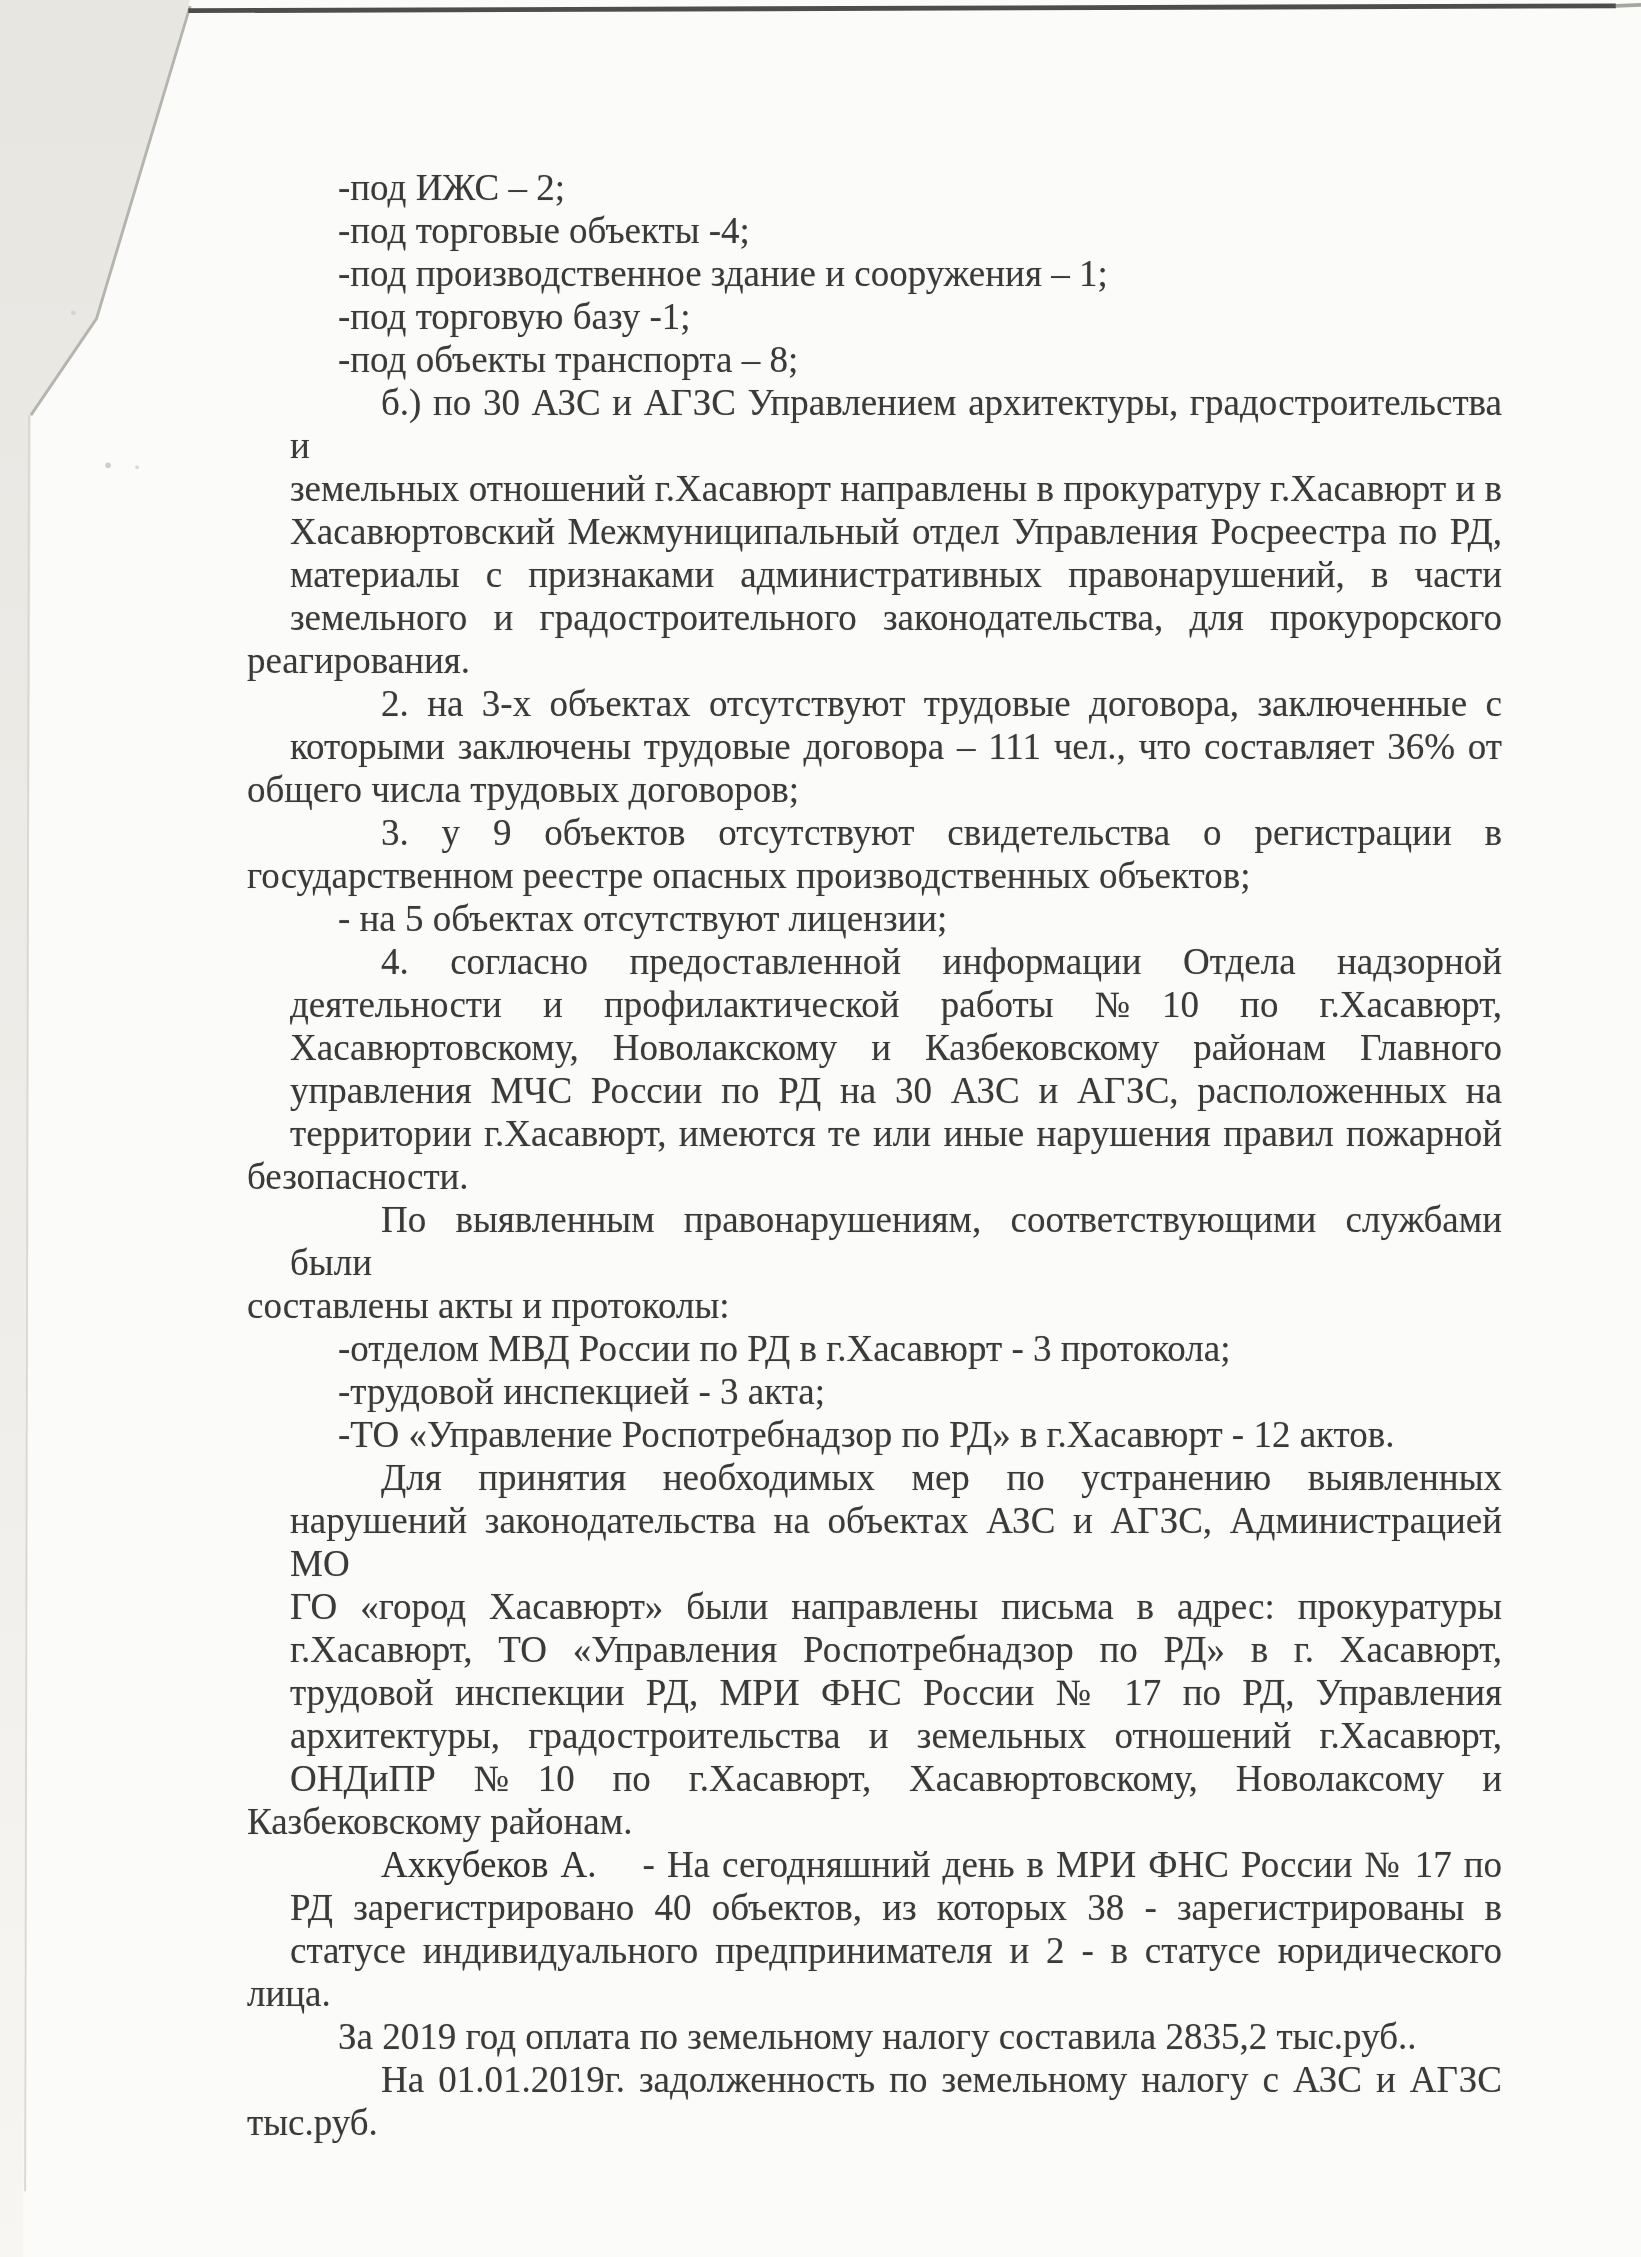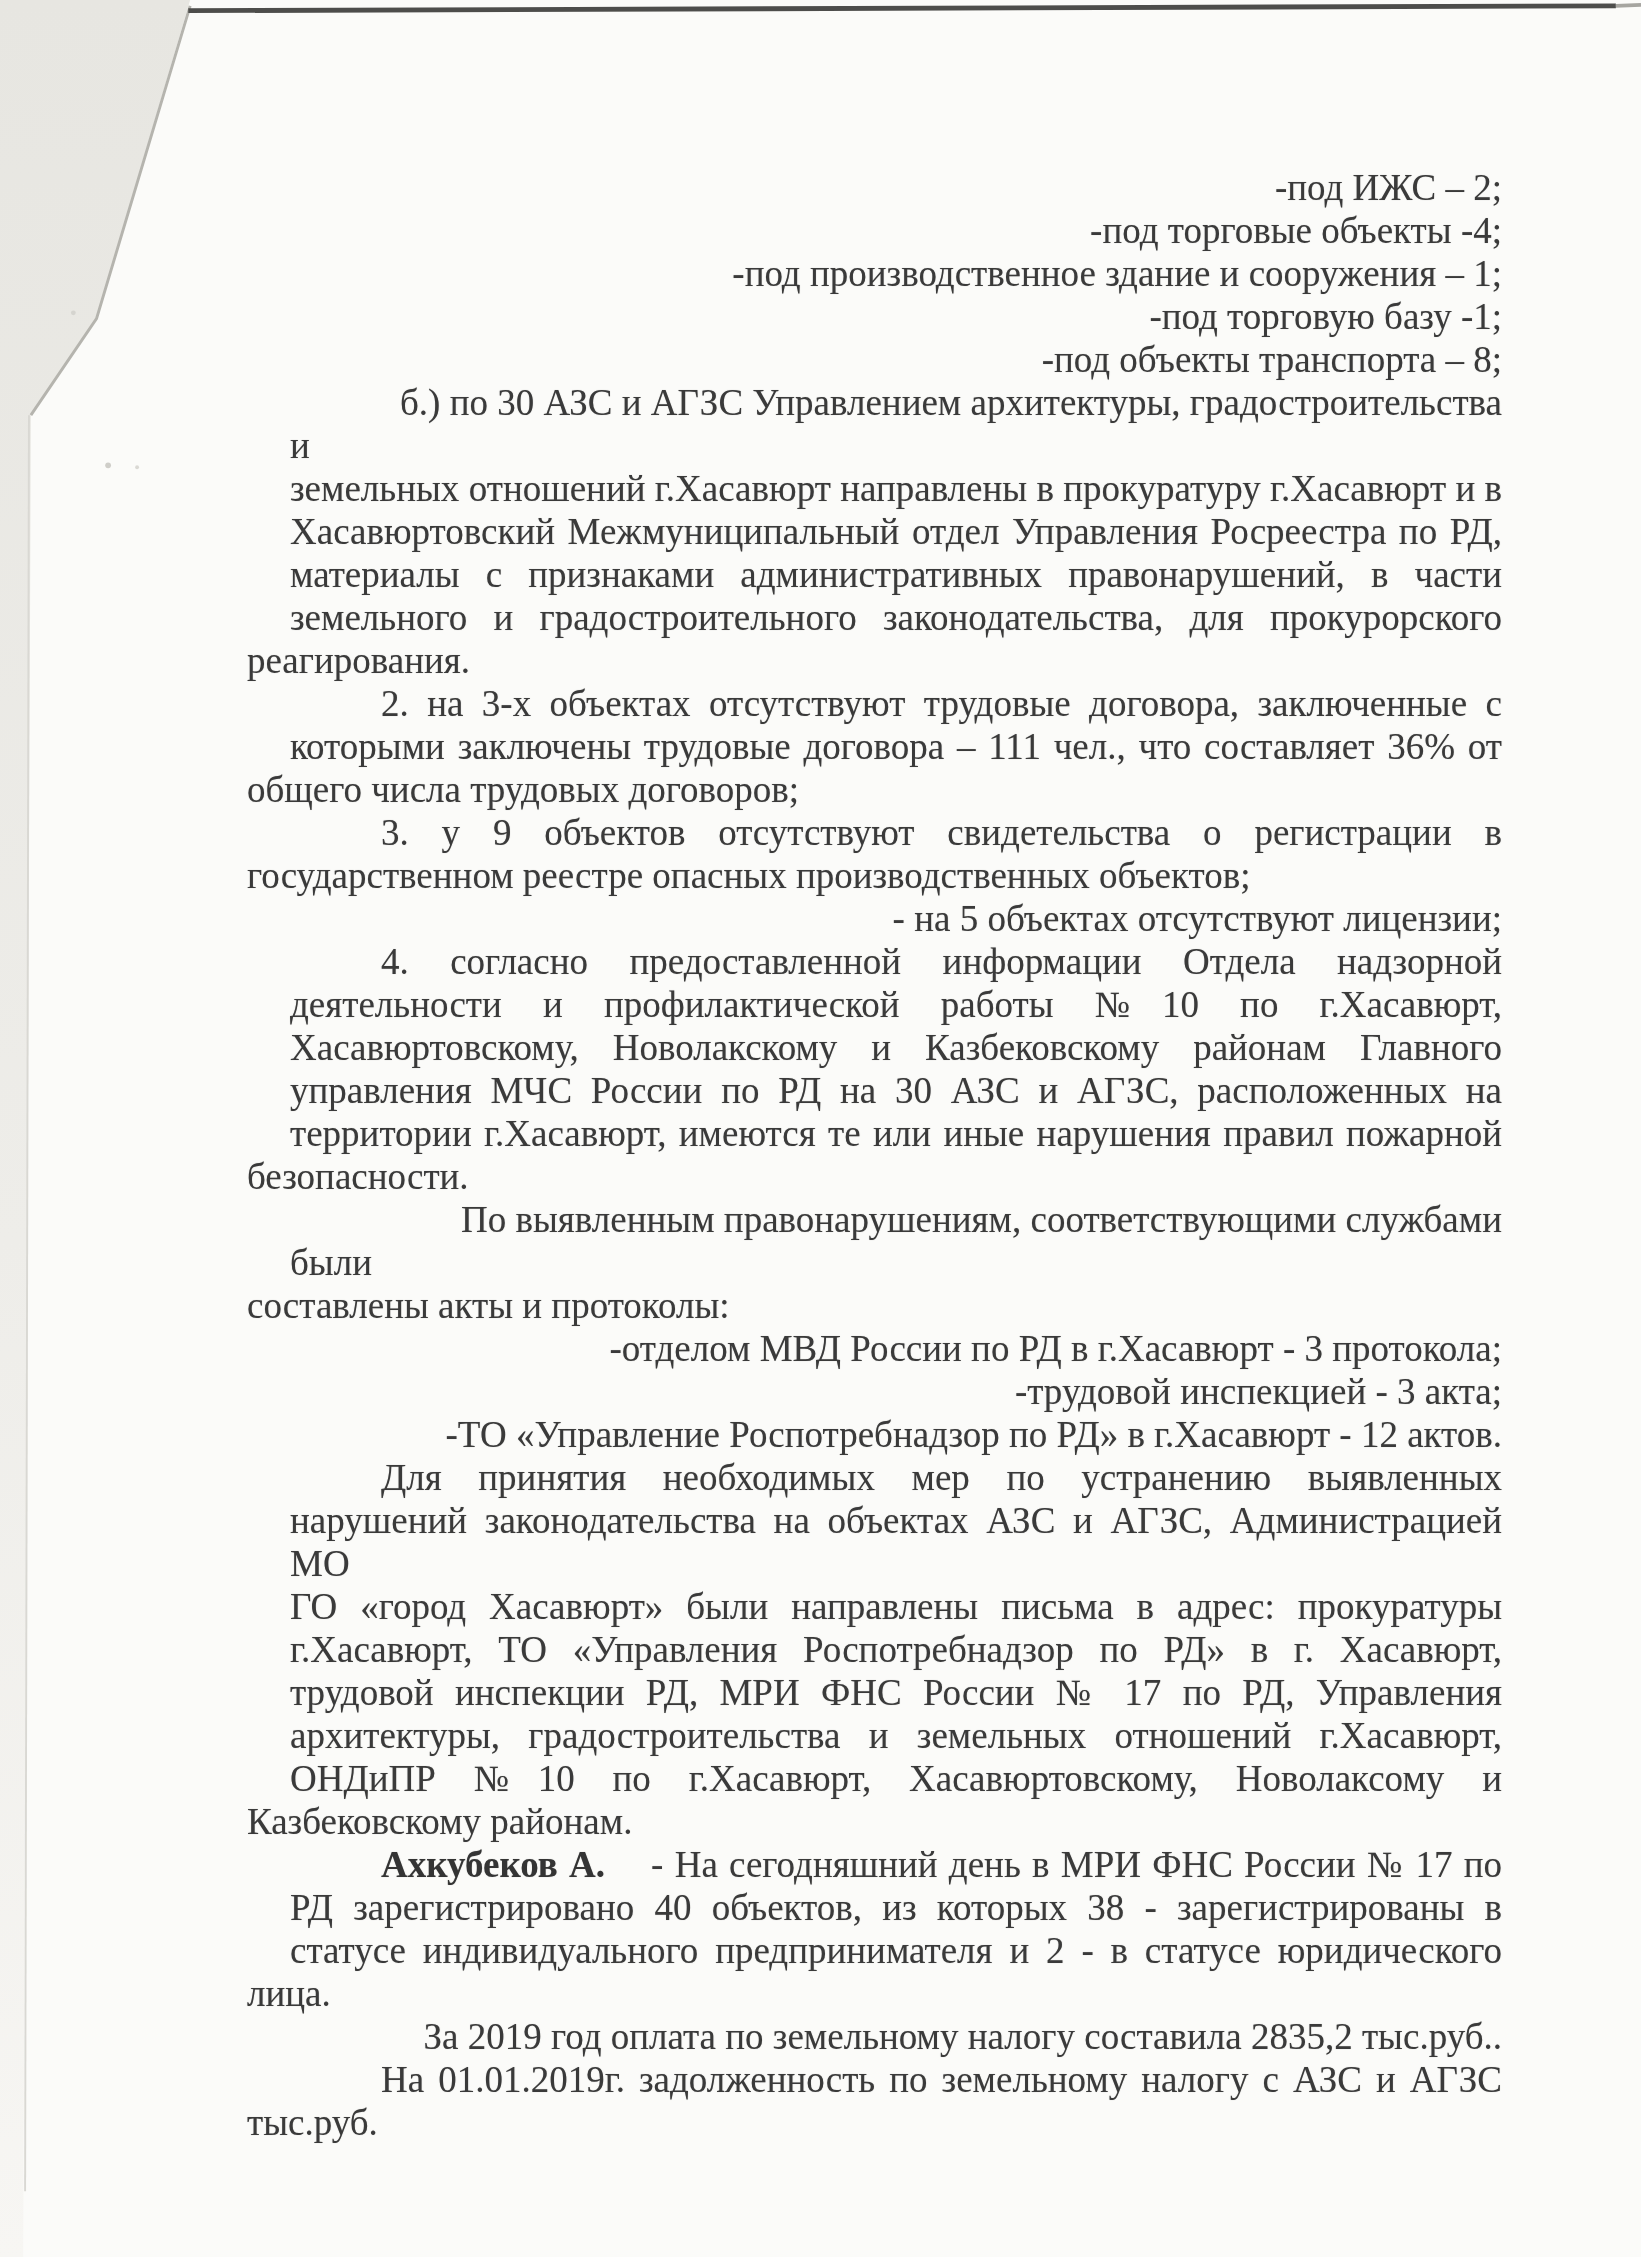--- a/index.html
+++ b/index.html
@@ -10,22 +10,22 @@
   }
   #scan-artifacts{position:absolute;left:0;top:0;width:1641px;height:2257px;pointer-events:none;}
   #text-block{
     position:absolute;left:247px;top:166px;width:1255px;
     font-size:37px;line-height:43px;color:#3a3a3a;
     text-shadow:0 0 1px rgba(58,58,58,0.35);
   }
   .line{white-space:normal;}
   .line.j{text-align:justify;text-align-last:justify;margin-left:43px;}
   .line.last{text-align:left;}
-  .line.ind{text-indent:91px;text-align:right;}
-  .line b{font-weight:bold;color:#343434;}
+  .line.ind{text-indent:91px;}
+  .line b{font-weight:normal;color:#343434;}
   .gap{display:inline-block;width:46px;}
 </style>
 </head>
 <body>
 
 <svg id="scan-artifacts" viewBox="0 0 1700 2338" xmlns="http://www.w3.org/2000/svg">
   <defs>
     <linearGradient id="leftband" x1="0" y1="0" x2="0" y2="1">
       <stop offset="0" stop-color="#e7e6e1"></stop>
       <stop offset="0.55" stop-color="#eeede9"></stop>

